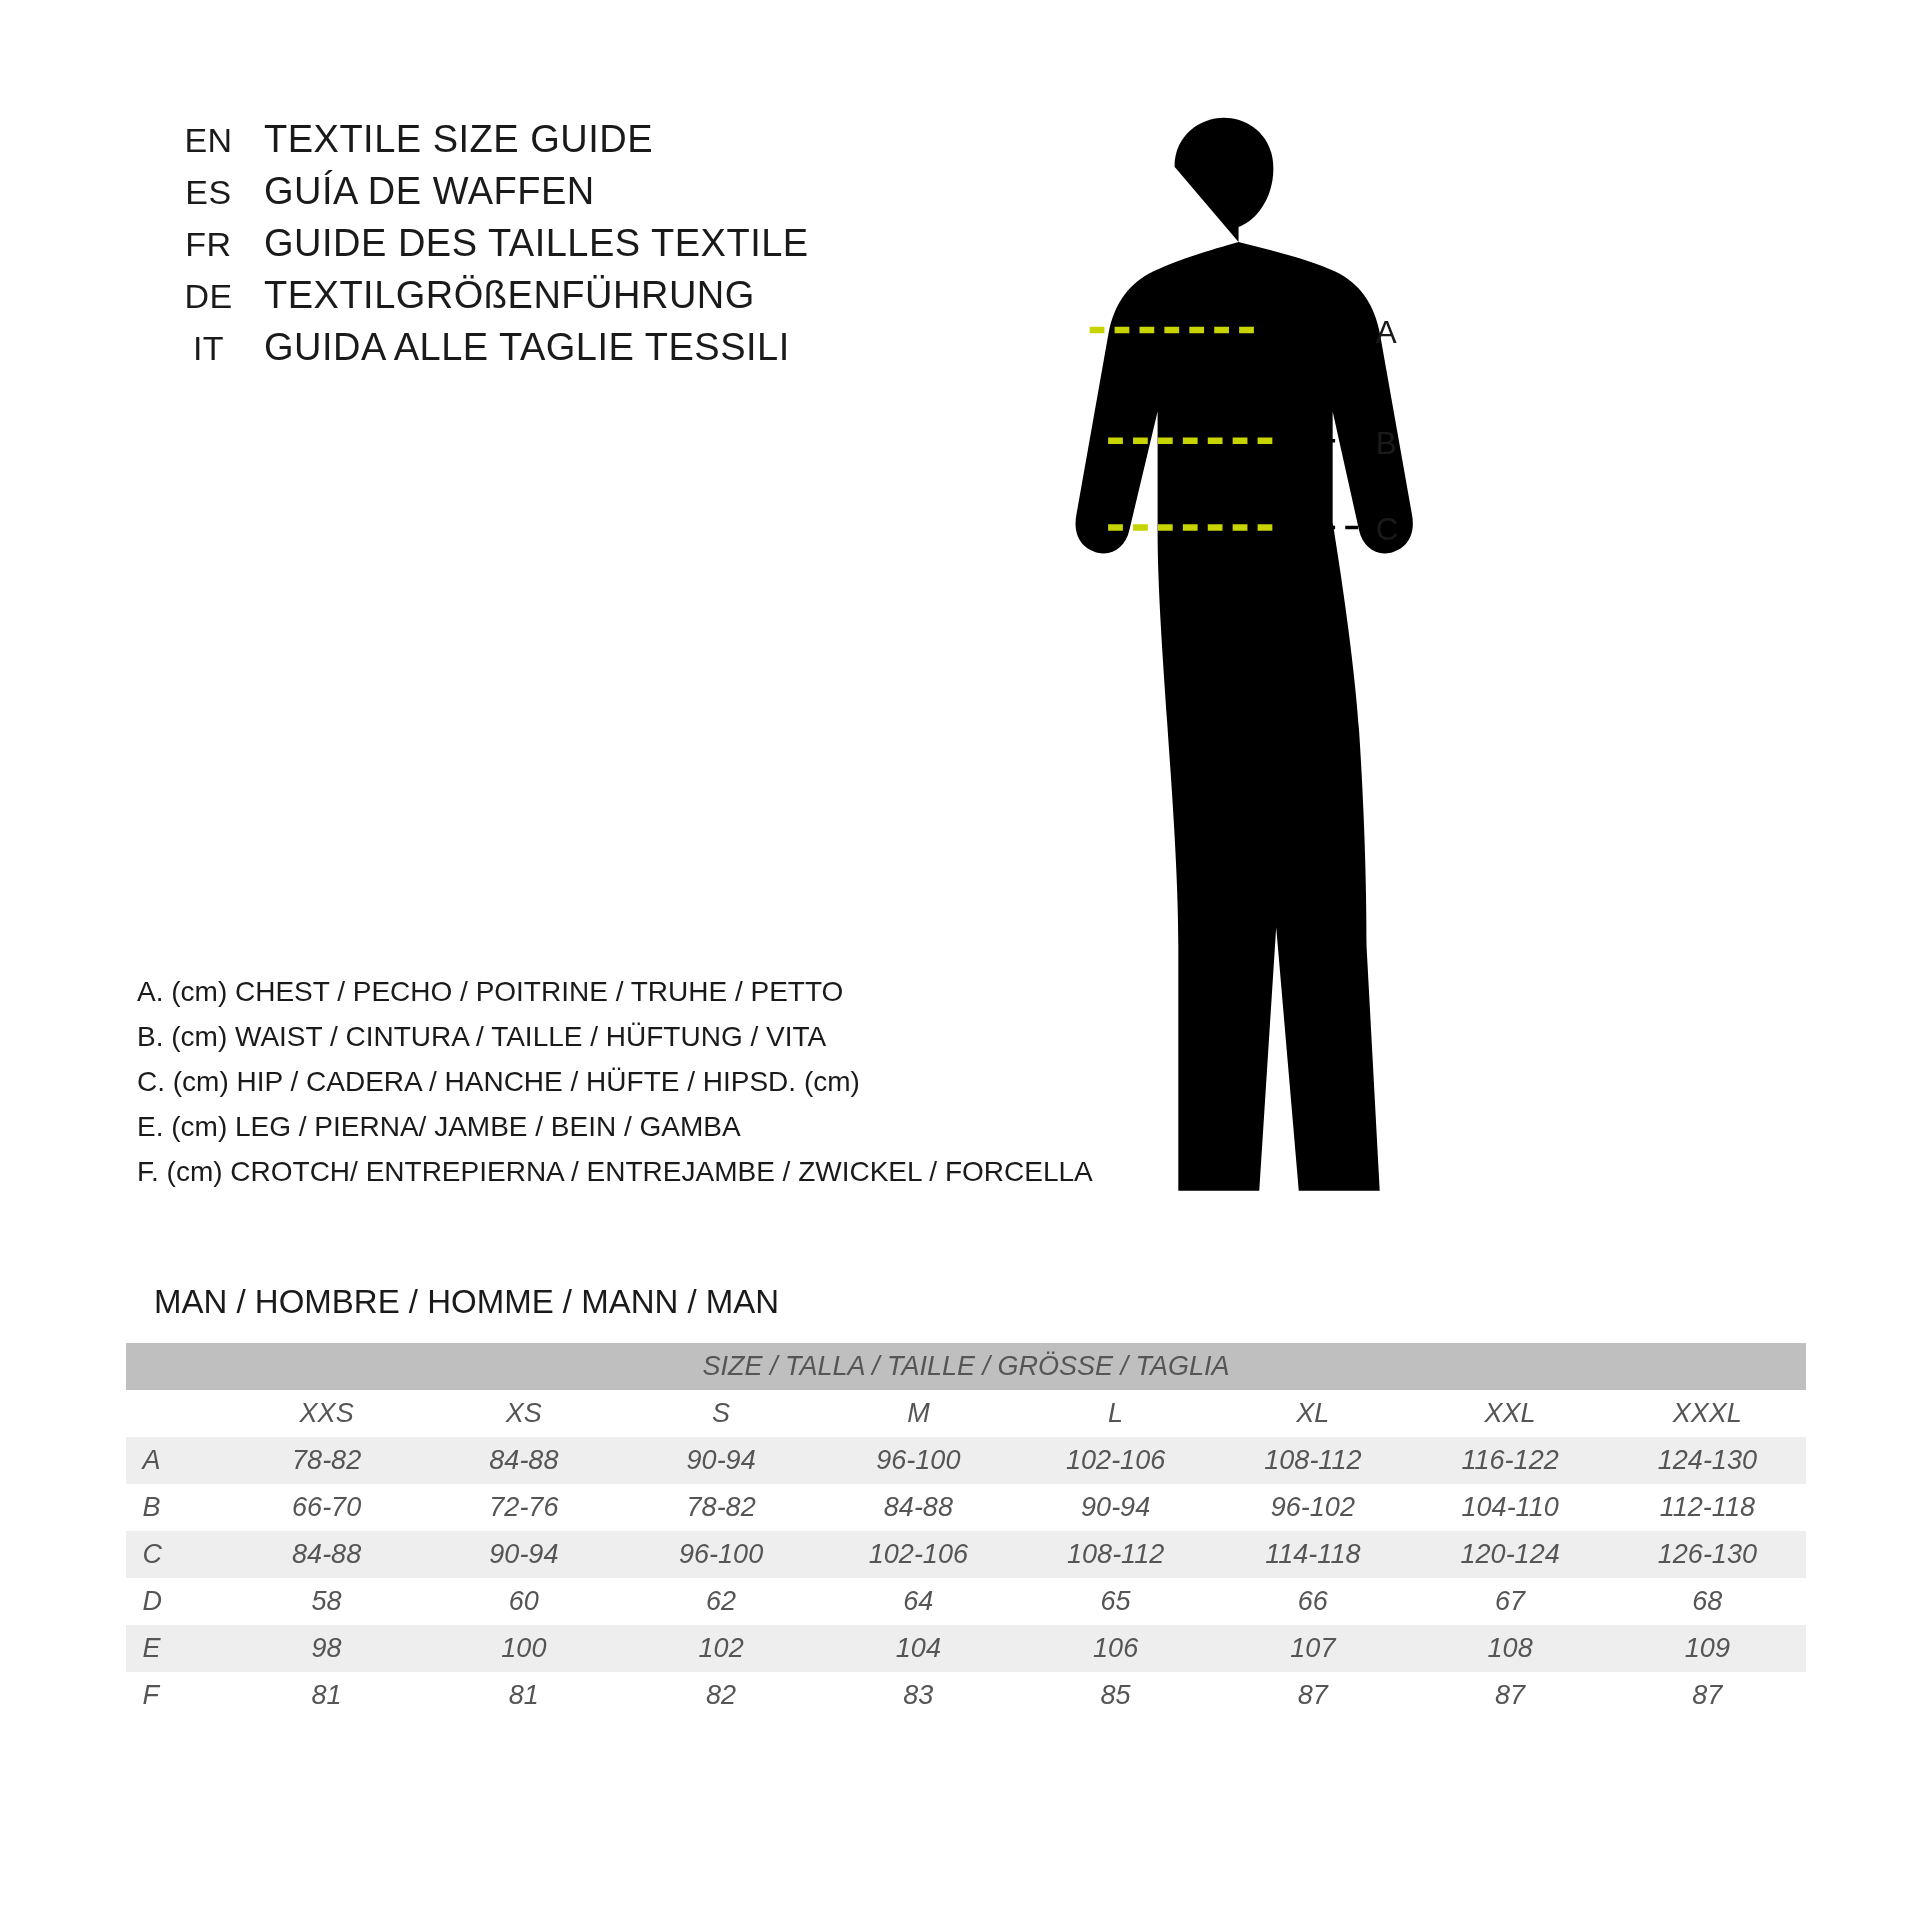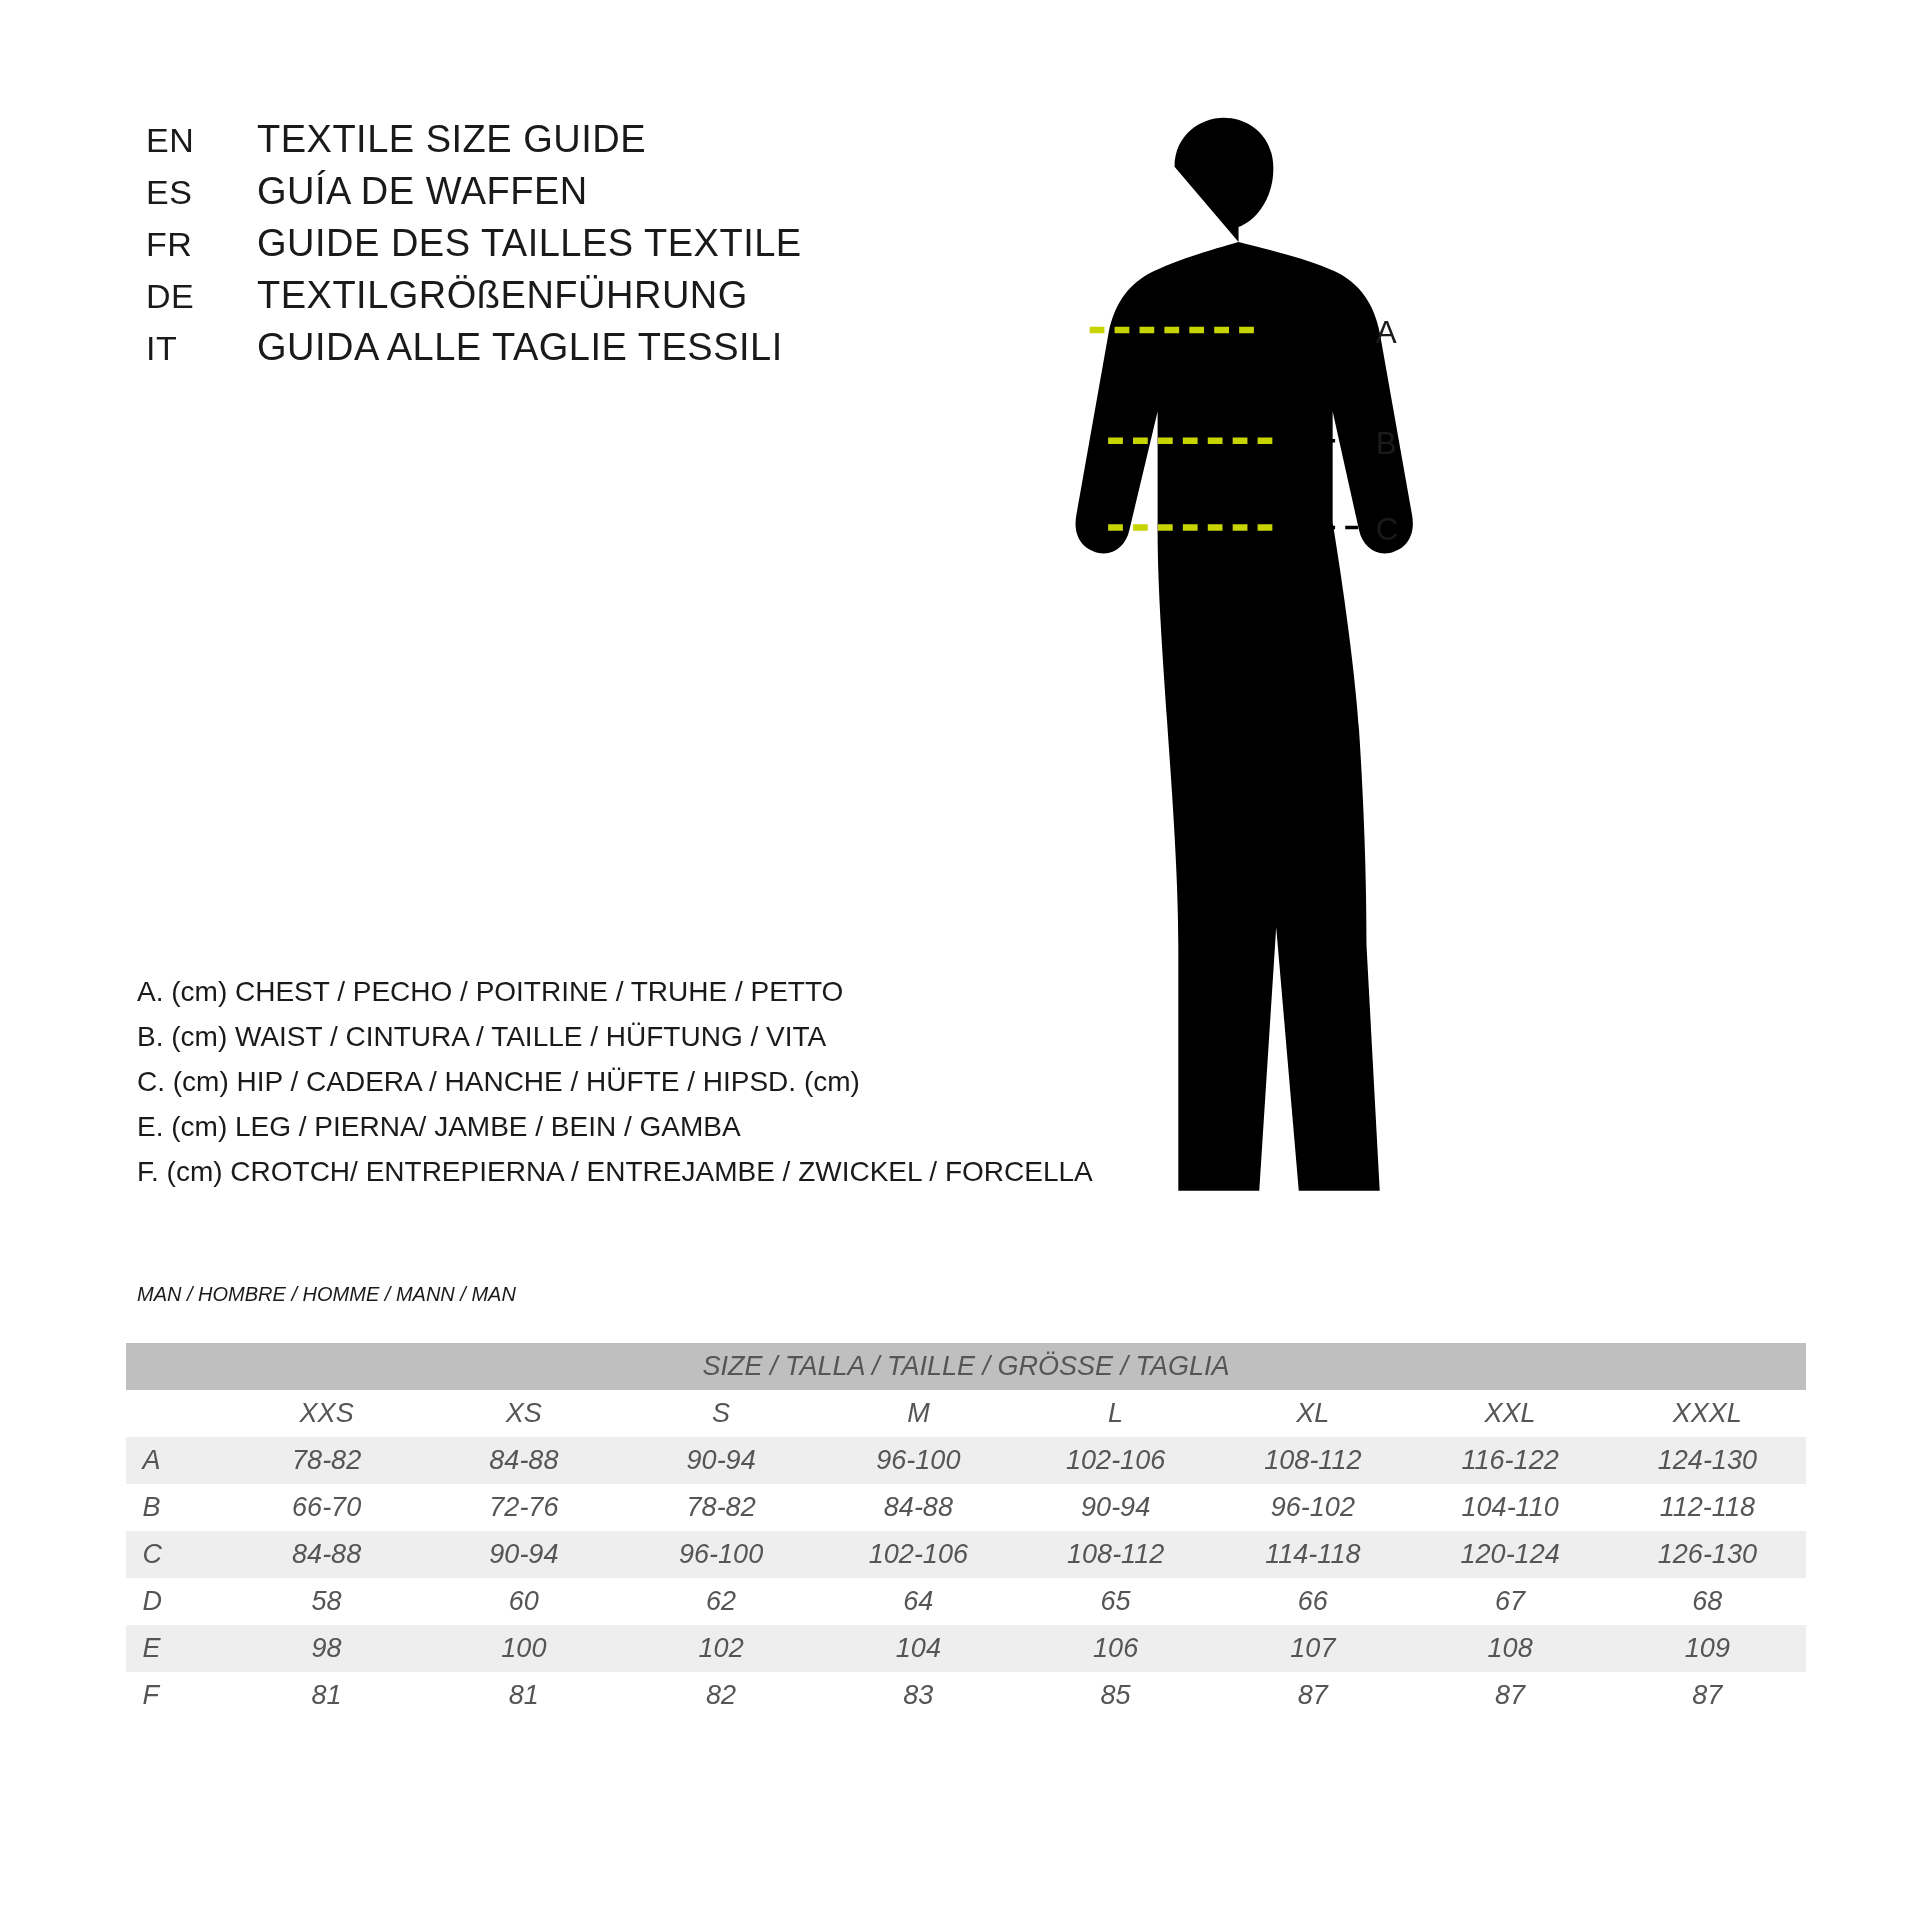--- a/index.html
+++ b/index.html
@@ -12,23 +12,24 @@
     height: 1923px;
     font-family: "Liberation Sans", sans-serif;
     color: #1a1a1a;
     position: relative;
     overflow: hidden;
   }
 
   
   .titles {
     position: absolute;
-    left: 146px;
+    left: 153px;
     top: 118px;
     width: 831px;
+    text-align: center;
   }
   .title-row {
     display: flex;
     align-items: baseline;
     height: 52px;
   }
   .title-lang {
     width: 111px;
     font-size: 34px;
     letter-spacing: 0.5px;
@@ -48,26 +49,25 @@
     width: 1108px;
   }
   .legend-line {
     font-size: 28px;
     line-height: 45px;
     color: #1a1a1a;
     white-space: nowrap;
   }
   .gender-line {
     position: absolute;
-    left: 137px;
+    left: 154px;
     top: 1283px;
-    font-size: 20px;
+    font-size: 33px;
     color: #1a1a1a;
     white-space: nowrap;
-    font-style: italic;
   }
 
   
   .figure {
     position: absolute;
     left: 1034px;
     top: 92px;
     width: 831px;
     height: 1181px;
   }

